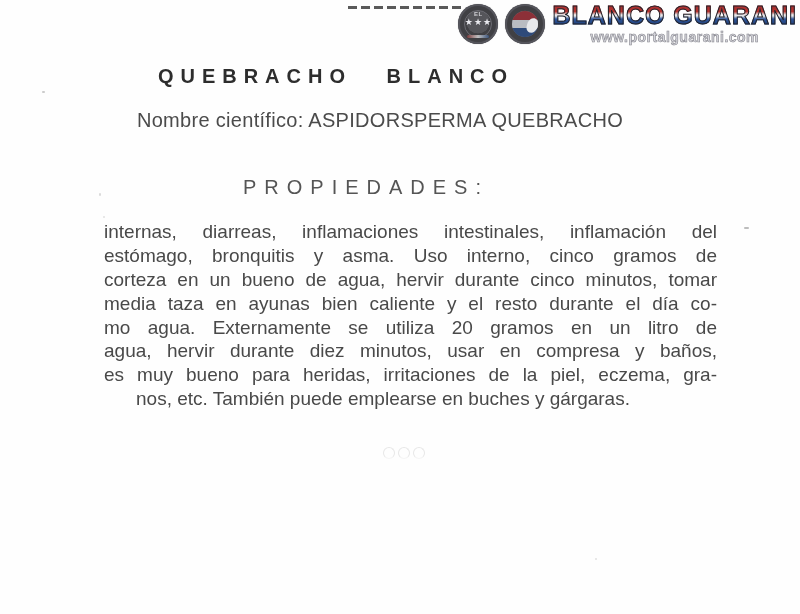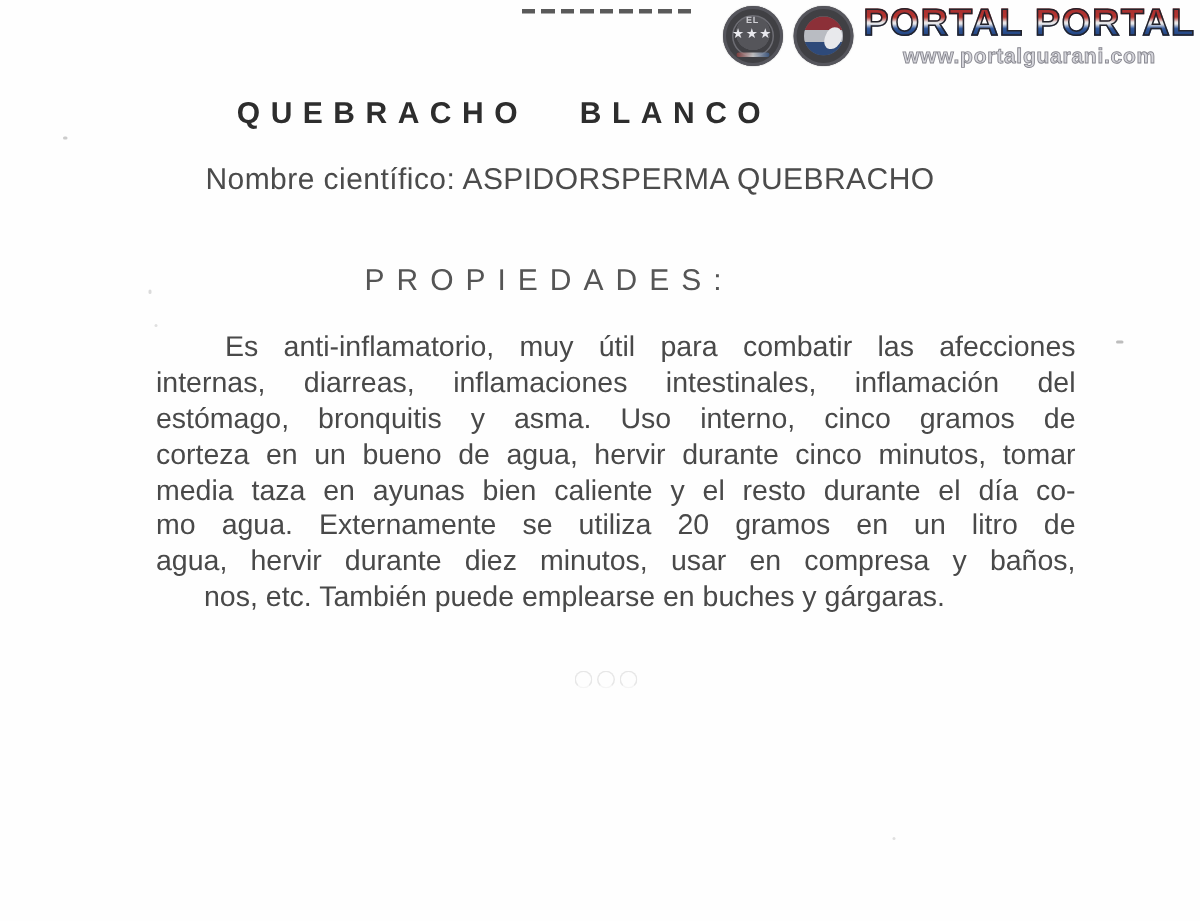--- a/index.html
+++ b/index.html
@@ -144,39 +144,39 @@
     <div class="seal">
       <div class="flag-disc">
         <div class="flag-stripe-red"></div>
         <div class="flag-stripe-white">
           <div class="paraguay-shape"></div>
         </div>
         <div class="flag-stripe-blue"></div>
       </div>
     </div>
     <div class="logo-text">
-      <div class="brand">PORTAL PORTAL</div>
+      <div class="brand">BLANCO GUARANI</div>
       <div class="brand-url">www.portalguarani.com</div>
     </div>
   </div>
 
   <h1 class="doc-title">QUEBRACHO BLANCO</h1>
 
   <div class="doc-subtitle">Nombre científico: ASPIDORSPERMA QUEBRACHO</div>
 
   <h2 class="section-heading">PROPIEDADES:</h2>
 
   <div class="paragraph">
-    <div class="pline first">Es anti-inflamatorio, muy útil para combatir las afecciones</div>
     <div class="pline">internas, diarreas, inflamaciones intestinales, inflamación del</div>
     <div class="pline">estómago, bronquitis y asma. Uso interno, cinco gramos de</div>
     <div class="pline">corteza en un bueno de agua, hervir durante cinco minutos, tomar</div>
     <div class="pline">media taza en ayunas bien caliente y el resto durante el día co-</div>
     <div class="pline">mo agua. Externamente se utiliza 20 gramos en un litro de</div>
     <div class="pline">agua, hervir durante diez minutos, usar en compresa y baños,</div>
+    <div class="pline">es muy bueno para heridas, irritaciones de la piel, eczema, gra-</div>
     <div class="pline last">nos, etc. También puede emplearse en buches y gárgaras.</div>
   </div>
 
   <div class="ornament">
     <span></span>
     <span></span>
     <span></span>
   </div>
 
   <div class="speck s1"></div>

